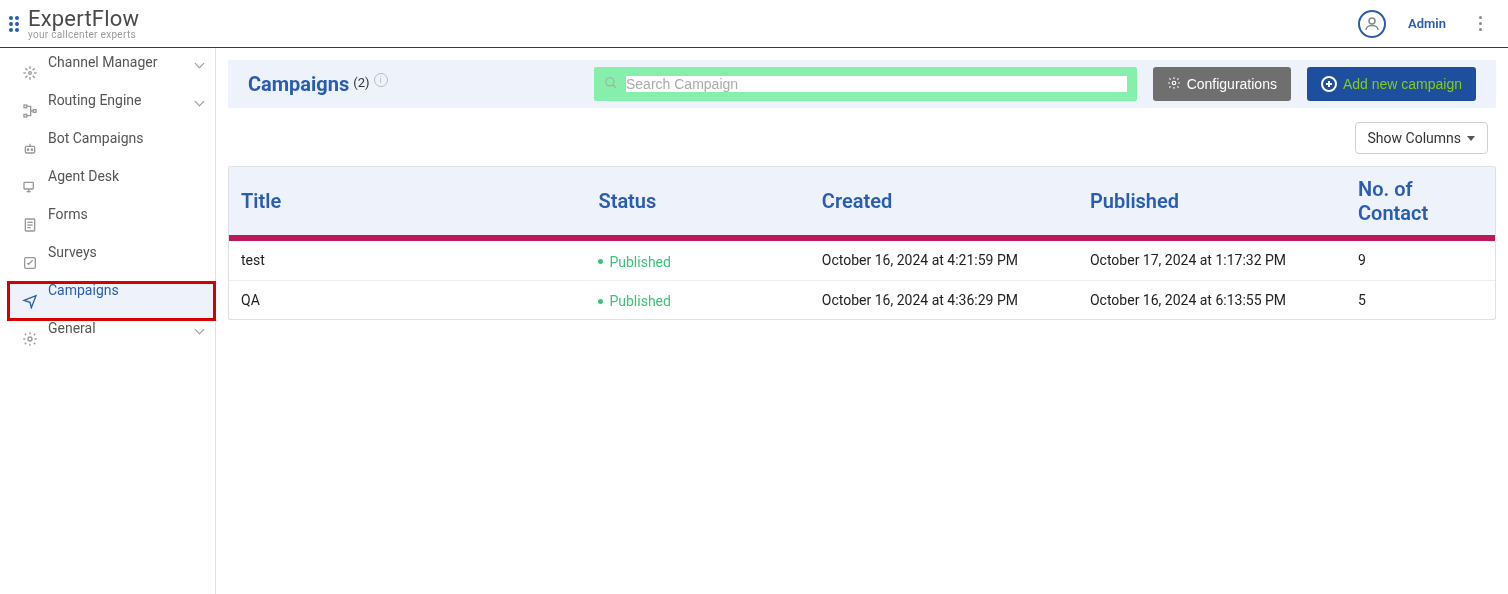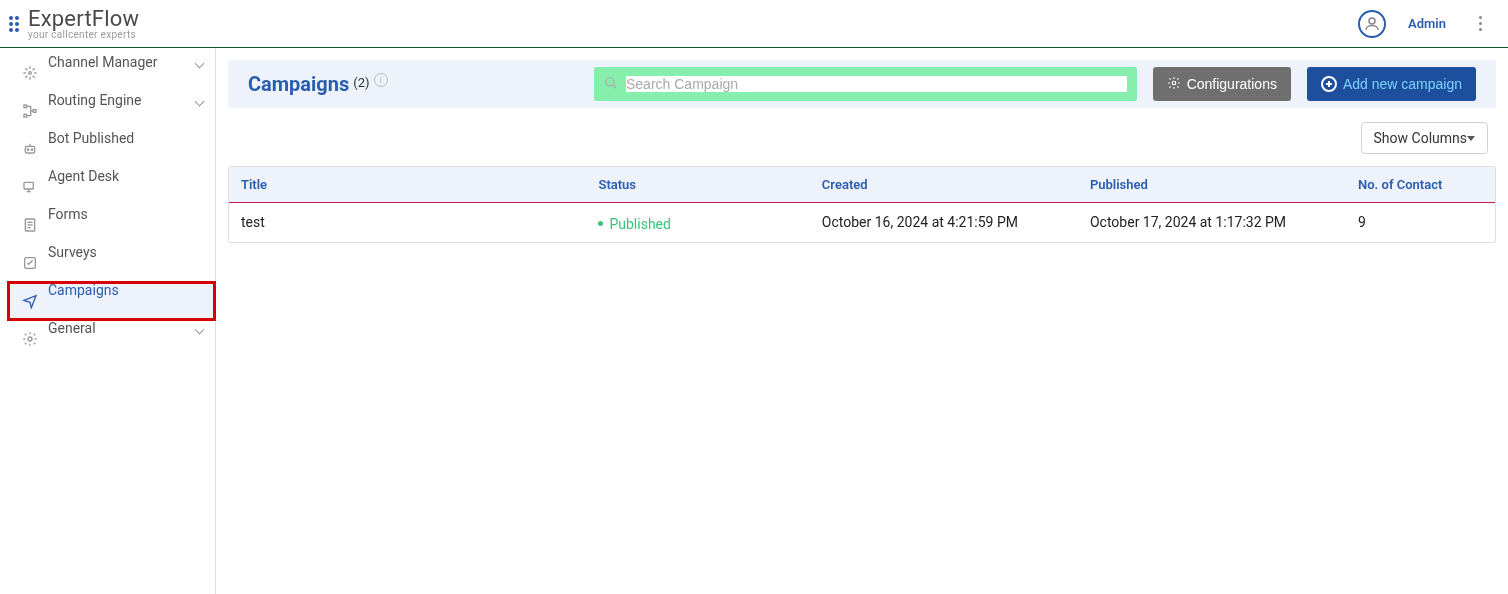--- a/index.html
+++ b/index.html
@@ -183,29 +183,30 @@
       justify-content: center;
       height: 34px;
       padding: 0 14px;
       border: none;
       border-radius: 3px;
       font-size: 14px;
       cursor: pointer;
       gap: 6px;
     }
     .btn-gray { background: #6f6f6f; color: #fff; }
-    .btn-primary { background: #1d4f9e; color: #7dd3fc; }
+    .btn-primary { background: #1d4f9e; color: #84cc16; }
     .toolbar-row {
       display: flex;
       justify-content: flex-end;
       padding: 14px 20px 8px 20px;
     }
     .show-columns {
       display: inline-flex;
       align-items: center;
+      gap: 6px;
       border: 1px solid #d0d0d0;
       border-radius: 4px;
       height: 32px;
       padding: 0 12px;
       background: #fff;
       color: #333;
       cursor: pointer;
       font-size: 14px;
     }
     .table-wrap {
@@ -214,22 +215,22 @@
       border-radius: 2px;
       overflow: hidden;
     }
     table { width: 100%; border-collapse: collapse; }
     thead th {
       background: #eef3fb;
       color: #2a5db0;
       font-weight: 600;
       text-align: left;
       padding: 10px 12px;
-      font-size: 13px;
-      border-bottom: 1px solid #be185d;
+      font-size: 20px;
+      border-bottom: 6px solid #be185d;
     }
     tbody td {
       padding: 10px 12px;
       border-top: 1px solid #eee;
       font-size: 14px;
       color: #222;
       vertical-align: middle;
     }
     tbody tr:first-child td { border-top: none; }
     .status-dot {
@@ -362,21 +363,21 @@
 
     <div class="sidebar-item">
       <span class="icon-slot">
         <svg width="16" height="16" viewBox="0 0 24 24" fill="none" stroke="currentColor" stroke-width="2">
             <rect x="5" y="8" width="14" height="10" rx="2"></rect>
             <circle cx="9" cy="13" r="1" fill="currentColor"></circle>
             <circle cx="15" cy="13" r="1" fill="currentColor"></circle>
             <line x1="12" y1="4" x2="12" y2="8"></line>
           </svg>
       </span>
-      <span class="label">Bot Published</span>
+      <span class="label">Bot Campaigns</span>
     </div>
 
     <div class="sidebar-item">
       <span class="icon-slot">
         <svg width="16" height="16" viewBox="0 0 24 24" fill="none" stroke="currentColor" stroke-width="2">
             <rect x="3" y="5" width="14" height="10" rx="1"></rect>
             <line x1="7" y1="19" x2="13" y2="19"></line>
             <line x1="10" y1="15" x2="10" y2="19"></line>
           </svg>
       </span>
@@ -478,18 +479,25 @@
           </tr>
         </thead>
         <tbody>
           <tr>
             <td>test</td>
             <td><span class="status-dot">Published</span></td>
             <td>October 16, 2024 at 4:21:59 PM</td>
             <td>October 17, 2024 at 1:17:32 PM</td>
             <td>9</td>
           </tr>
+          <tr>
+            <td>QA</td>
+            <td><span class="status-dot">Published</span></td>
+            <td>October 16, 2024 at 4:36:29 PM</td>
+            <td>October 16, 2024 at 6:13:55 PM</td>
+            <td>5</td>
+          </tr>
         </tbody>
       </table>
     </div>
 
   </main>
 </div>
 
 </body></html>

